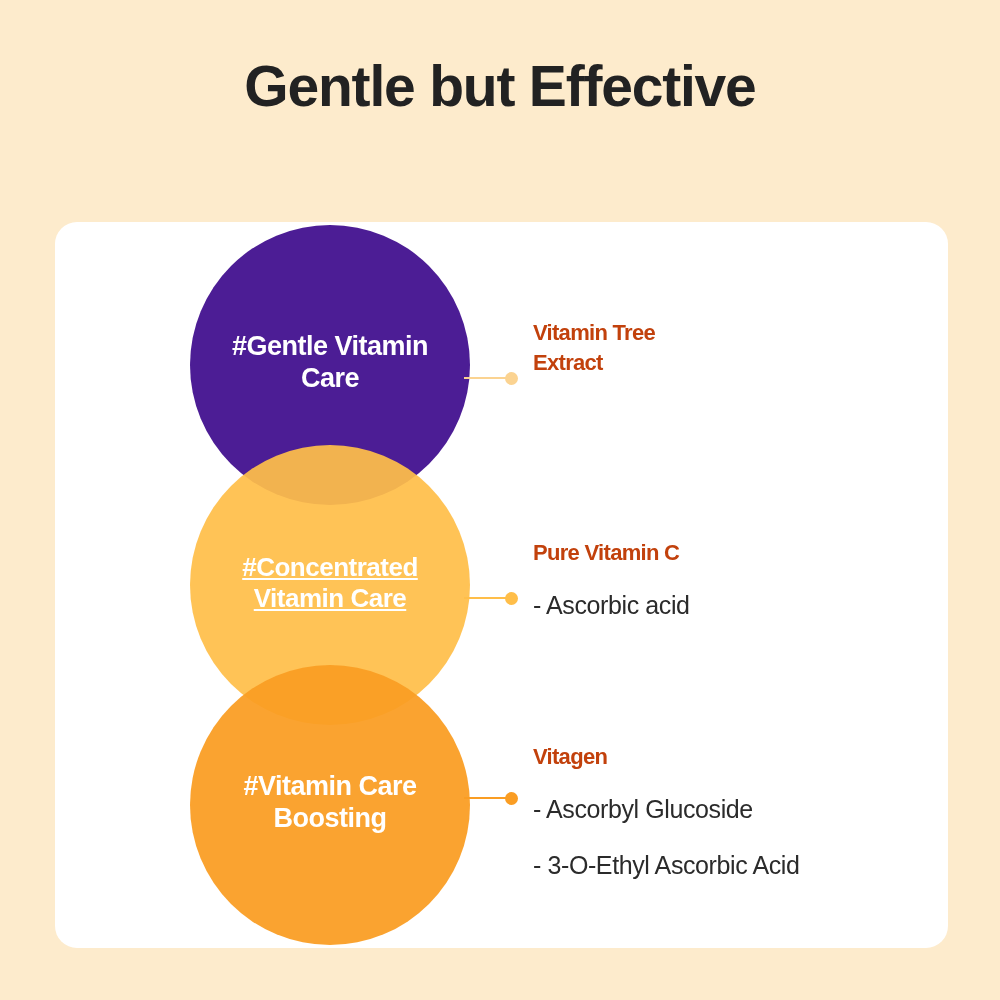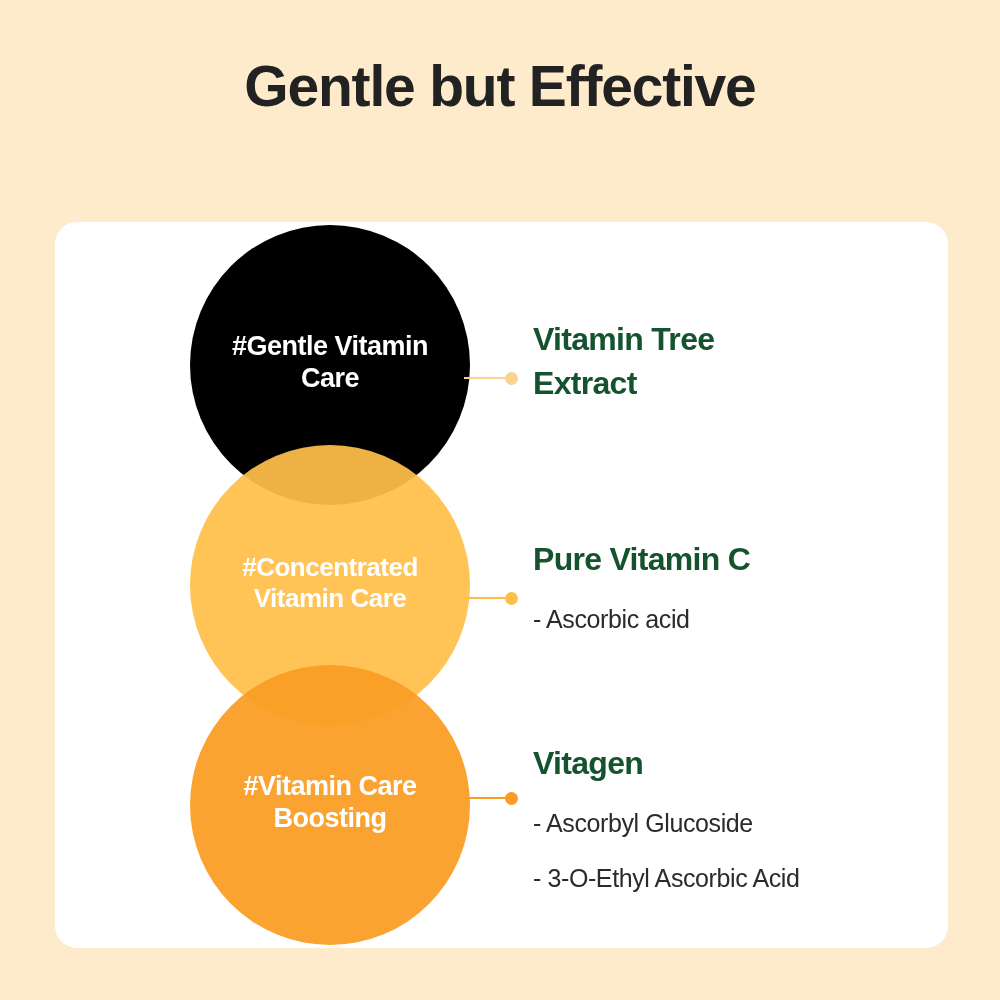--- a/index.html
+++ b/index.html
@@ -70,29 +70,30 @@
     align-items: center;
     justify-content: center;
     text-align: center;
     color: #ffffff;
     font-weight: 700;
     line-height: 1.18;
     letter-spacing: -0.5px;
   }
   .circle-1 {
     top: 0;
-    background: #000000;
+    background: #4c1d95;
     font-size: 27px;
     z-index: 1;
   }
   .circle-2 {
     top: 220px;
     background: rgba(255, 190, 73, 0.93);
     font-size: 26px;
     z-index: 2;
+    text-decoration: underline;
   }
   .circle-3 {
     top: 440px;
     background: rgba(250, 157, 35, 0.94);
     font-size: 27px;
     z-index: 3;
     justify-content: center;
   }
   .circle-label {
     padding: 0 14px;
@@ -128,23 +129,23 @@
   .info {
     position: absolute;
     left: 533px;
     width: 400px;
   }
   .info-1 { top: 318px; }
   .info-2 { top: 538px; }
   .info-3 { top: 742px; }
 
   .info-title {
-    font-size: 32px;
-    font-weight: 700;
-    color: #14532d;
+    font-size: 22px;
+    font-weight: 700;
+    color: #c2410c;
     letter-spacing: -0.7px;
     line-height: 1.37;
     margin: 0;
     white-space: pre-line;
   }
   .info-sub {
     margin: 6px 0 0 0;
     padding: 0;
     list-style: none;
   }

